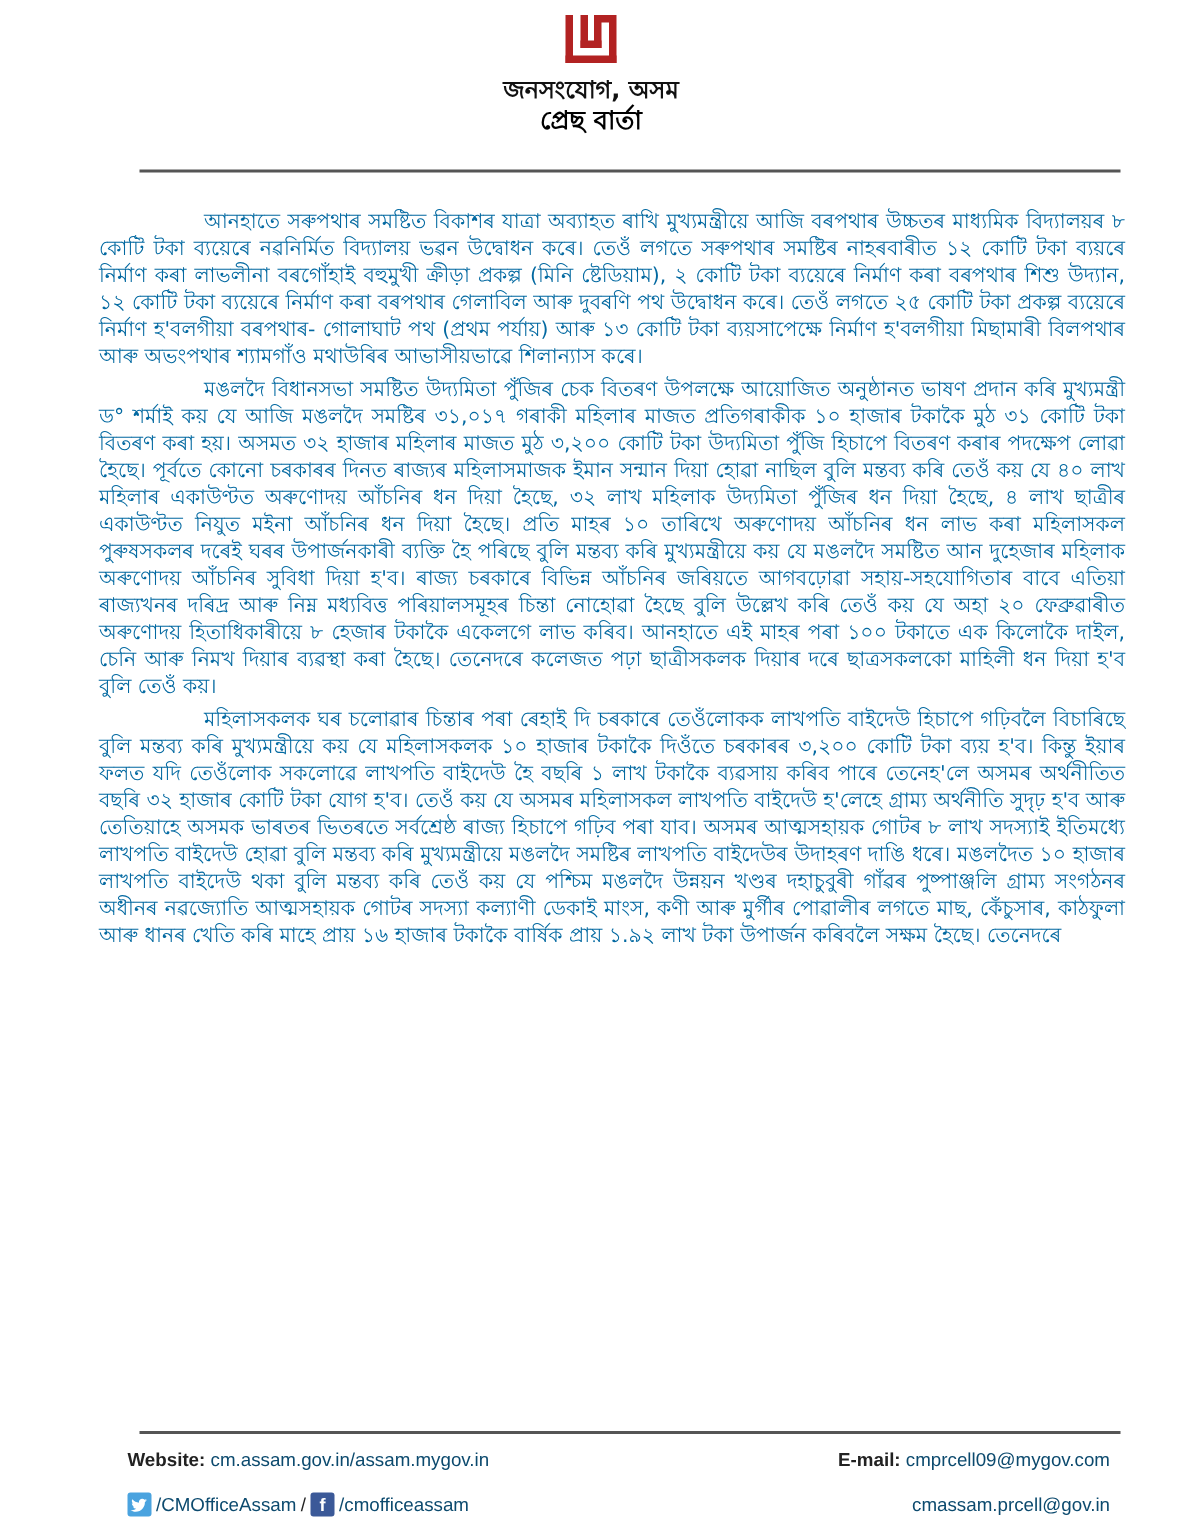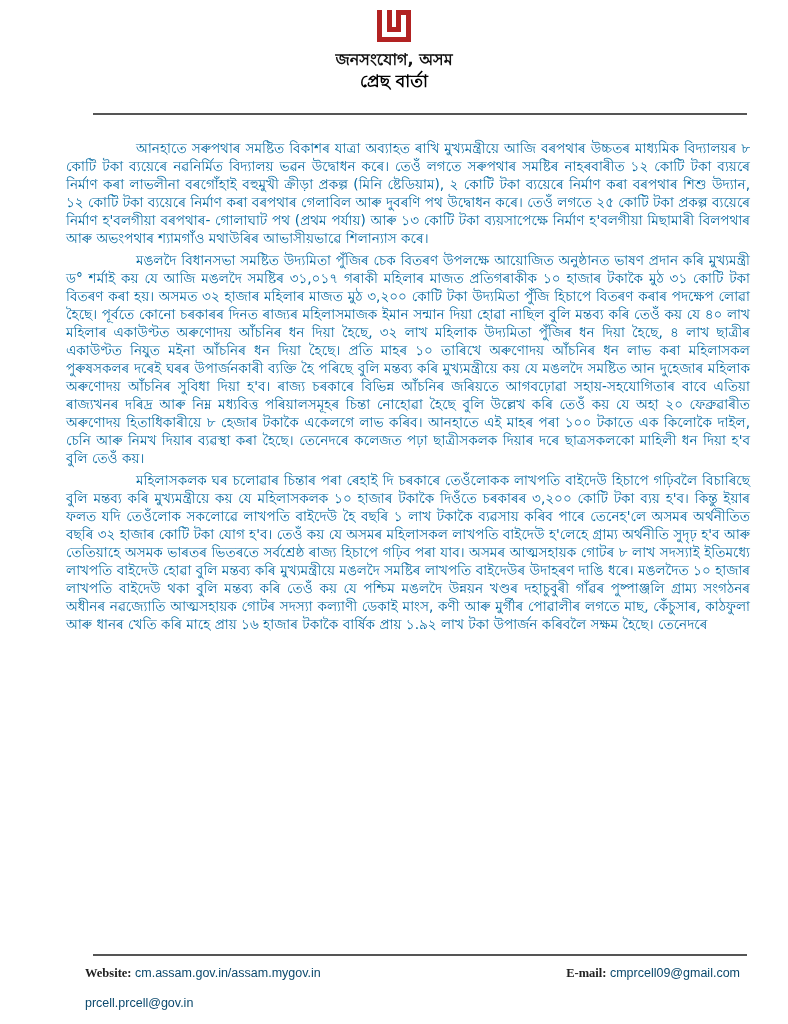--- a/index.html
+++ b/index.html
@@ -76,21 +76,21 @@
       font-size: 12.5px;
       color: #222;
     }
     .footer-row {
       display: flex;
       justify-content: space-between;
       align-items: center;
       height: 26px;
     }
     .footer-row + .footer-row { margin-top: 4px; }
-    .footer b { font-weight: bold; font-family: Liberation Serif, serif; }
+    .footer b { font-weight: bold; }
     .social {
       display: flex;
       align-items: center;
       gap: 3px;
     }
     .sicon {
       display: inline-block;
       width: 16px;
       height: 16px;
       border-radius: 2px;
@@ -137,19 +137,30 @@
 <div class="rule bottom"></div>
 
 <div class="footer">
   <div class="footer-row">
     <div>
       <b>Website:</b>
       <a class="link">cm.assam.gov.in/assam.mygov.in</a>
     </div>
     <div>
       <b>E-mail:</b>
-      <a class="link">cmprcell09@gmail.com</a>
+      <a class="link">cmprcell09@mygov.com</a>
     </div>
   </div>
   <div class="footer-row">
-    <a class="link">prcell.prcell@gov.in</a>
+    <div class="social">
+      <span class="sicon tw">
+        <svg width="16" height="16" viewBox="0 0 16 16">
+            <path fill="#fff" d="M13 5.2c-.4.2-.8.3-1.2.3.4-.3.8-.7.9-1.2-.4.2-.9.4-1.3.5-.4-.4-1-.7-1.6-.7-1.2 0-2.2 1-2.2 2.2 0 .2 0 .3.1.5-1.8-.1-3.4-1-4.5-2.3-.2.3-.3.7-.3 1.1 0 .8.4 1.4 1 1.8-.4 0-.7-.1-1-.3 0 1.1.8 2 1.8 2.2-.2.1-.4.1-.6.1h-.4c.3.9 1.1 1.5 2.1 1.5-.8.6-1.7.9-2.8.9H2c1 .6 2.1 1 3.4 1 4 0 6.2-3.3 6.2-6.2v-.3c.5-.3.9-.7 1.4-1.1z"></path>
+          </svg>
+      </span>
+      <a class="link">/CMOfficeAssam</a>
+      <span>/</span>
+      <span class="sicon fb">f</span>
+      <a class="link">/cmofficeassam</a>
+    </div>
+    <a class="link">cmassam.prcell@gov.in</a>
   </div>
 </div>
 
 </body></html>

